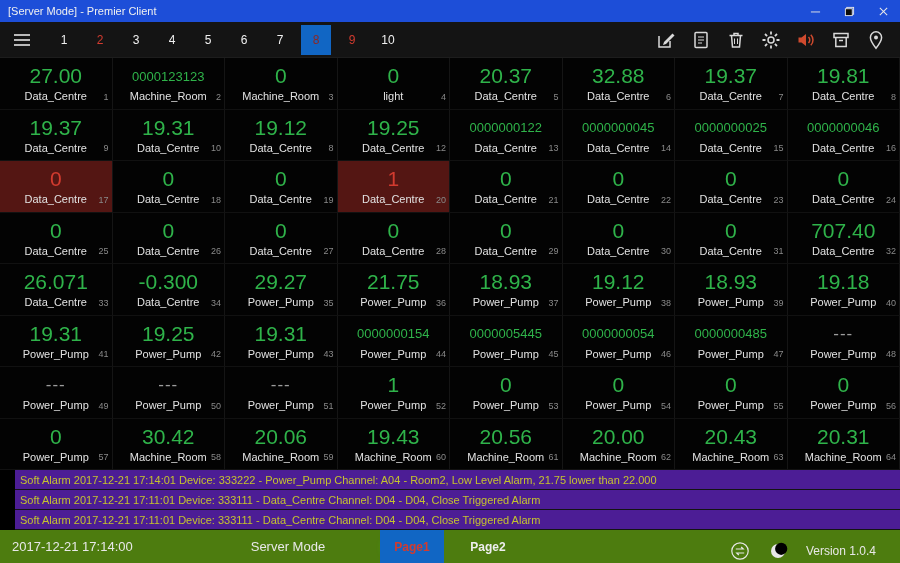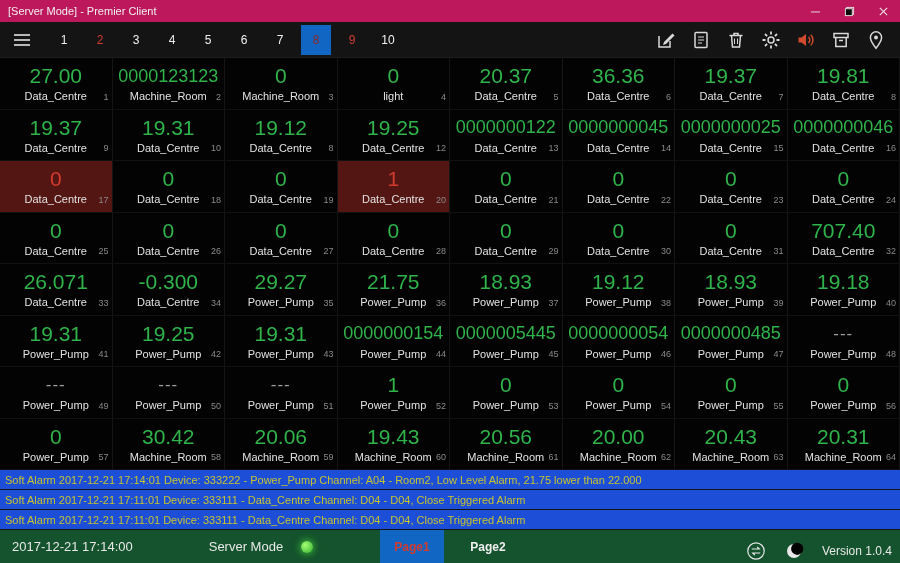--- a/index.html
+++ b/index.html
@@ -1,19 +1,19 @@
 <!DOCTYPE html>
 <html style="--value-green: #2fb34a; --alarm-red: #d23b2f; --alarm-cell-bg: #541613; --selected-blue: #1166c4; --alarm-text-yellow: #c5c32e; --status-dot-green: #2fae2f;"><head>
 <meta charset="utf-8">
 <style>
   html,body{margin:0;padding:0;background:#000;}
   body{width:900px;height:563px;overflow:hidden;font-family:"Liberation Sans",sans-serif;color:#e8e8e8;position:relative;}
 
   
-  .titlebar{height:22px;background:#be185d;display:flex;align-items:center;}
+  .titlebar{height:22px;background:#1d4ed8;display:flex;align-items:center;}
   .title-text{font-size:11px;color:#f0f0f0;padding-left:8px;flex:1;white-space:nowrap;}
   .win-controls{display:flex;height:100%;}
   .win-btn{width:34px;display:flex;align-items:center;justify-content:center;cursor:default;}
   .win-btn svg{width:11px;height:11px;}
 
   
   .toolbar{height:36px;background:#141414;display:flex;align-items:center;border-bottom:1px solid #1d1d1d;box-sizing:border-box;}
   .hamburger{width:20px;height:20px;margin:0 14px 0 12px;display:flex;}
   .hamburger svg{width:100%;height:100%;}
   .tabs{display:flex;align-items:center;height:100%;}
@@ -23,39 +23,39 @@
   .tab.sel.alarm{color:#8e2722;}
   .tool-icons{margin-left:auto;display:flex;align-items:center;padding-right:14px;}
   .tool-icon{width:20px;height:20px;margin-left:15px;display:flex;}
   .tool-icon svg{width:100%;height:100%;}
 
   
   .grid{height:412px;display:grid;grid-template-columns:repeat(8,1fr);grid-template-rows:repeat(8,1fr);background:#c4b5fd;}
   .cell{position:relative;display:flex;flex-direction:column;align-items:center;justify-content:center;gap:2px;border-right:1px solid #151515;border-bottom:1px solid #111;box-sizing:border-box;background:#030303;}
   .cell.alarm{background:var(--alarm-cell-bg,#541613);}
   .val{font-size:21px;color:var(--value-green,#2fb34a);height:24px;display:flex;align-items:center;}
-  .val.long{font-size:18px;}
+  .val.long{font-size:13px;}
   .val.off{color:#9c9c9c;font-size:17px;letter-spacing:1px;}
   .cell.alarm .val{color:var(--alarm-red,#d23b2f);}
   .lbl{font-size:11px;color:#e2e2e2;}
   .idx{position:absolute;right:3px;bottom:7px;font-size:9px;color:#8a8a8a;}
 
   
-  .alarm-log{height:60px;background:#1d4ed8;}
+  .alarm-log{height:60px;background:#4c1d95;margin-left:15px;}
   .alarm-line{height:20px;line-height:20px;padding-left:5px;font-size:11px;color:var(--alarm-text-yellow,#c5c32e);border-bottom:1px solid #141414;box-sizing:border-box;white-space:nowrap;overflow:hidden;}
 
   
-  .statusbar{height:33px;background:#14532d;display:flex;align-items:center;position:relative;}
+  .statusbar{height:33px;background:#4d7c0f;display:flex;align-items:center;position:relative;gap:42px;}
   .sb-date{font-size:13px;padding-left:12px;}
   .sb-mode{font-size:13px;margin-left:76px;}
   .sb-dot{width:12px;height:12px;border-radius:50%;margin-left:18px;background:radial-gradient(circle at 35% 35%,#a6ff72,var(--status-dot-green,#2fae2f));box-shadow:0 0 7px 1px rgba(80,220,60,.75);}
   .pages{position:absolute;left:50%;top:0;transform:translateX(-50%);height:100%;display:flex;align-items:center;}
   .page{min-width:64px;height:100%;display:flex;align-items:center;justify-content:center;font-size:12px;color:#eee;margin:0 6px;padding:0 4px;box-sizing:border-box;font-weight:bold;}
   .page.sel{background:var(--selected-blue,#1166c4);color:var(--alarm-red,#e8392b);margin:0 6px;}
-  .sb-right{margin-left:auto;display:flex;align-items:center;padding-right:8px;margin-top:8px;}
+  .sb-right{margin-left:auto;display:flex;align-items:center;padding-right:24px;margin-top:8px;}
   .sb-icon{width:20px;height:20px;margin-left:18px;display:flex;}
   .sb-icon svg{width:100%;height:100%;}
   .sb-version{font-size:12px;margin-left:18px;}
 </style>
 </head>
 <body>
 
 <div class="titlebar">
   <div class="title-text">[Server Mode] - Premier Client</div>
   <div class="win-controls">
@@ -167,21 +167,21 @@
       <div class="val">0</div>
       <div class="lbl">light</div>
       <div class="idx">4</div>
     </div>
     <div class="cell">
       <div class="val">20.37</div>
       <div class="lbl">Data_Centre</div>
       <div class="idx">5</div>
     </div>
     <div class="cell">
-      <div class="val">36.36</div>
+      <div class="val">32.88</div>
       <div class="lbl">Data_Centre</div>
       <div class="idx">6</div>
     </div>
     <div class="cell">
       <div class="val">19.37</div>
       <div class="lbl">Data_Centre</div>
       <div class="idx">7</div>
     </div>
     <div class="cell">
       <div class="val">19.81</div>

